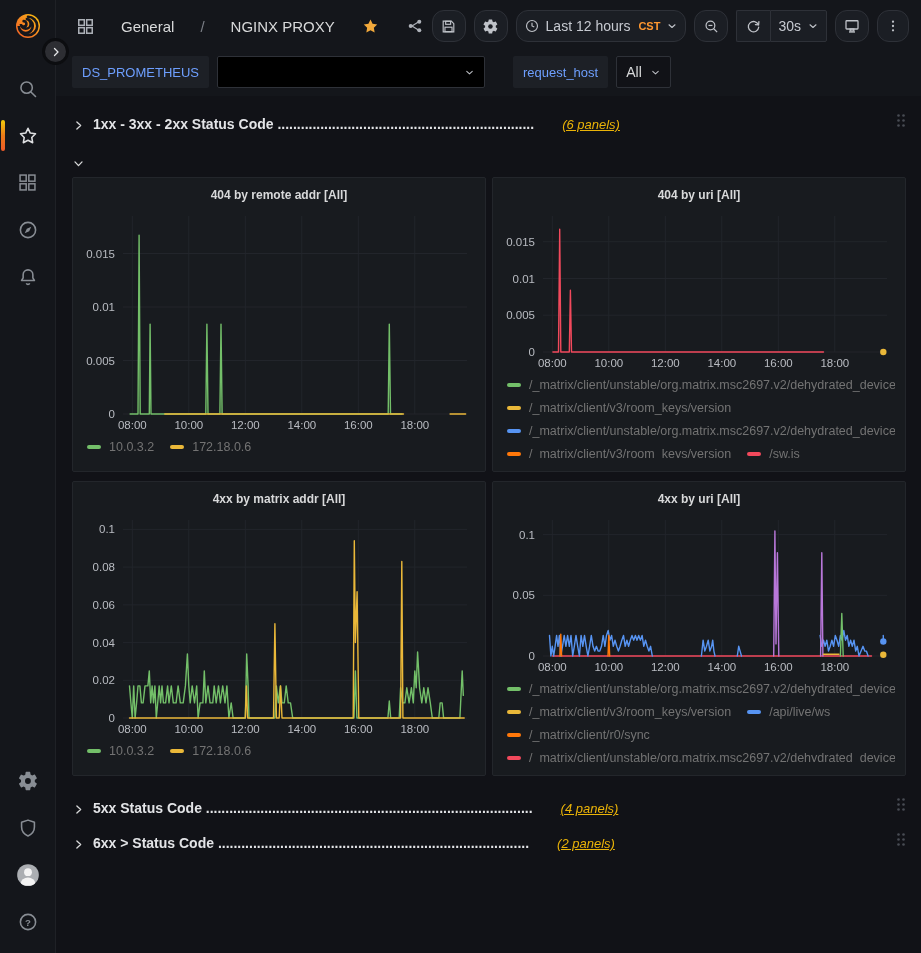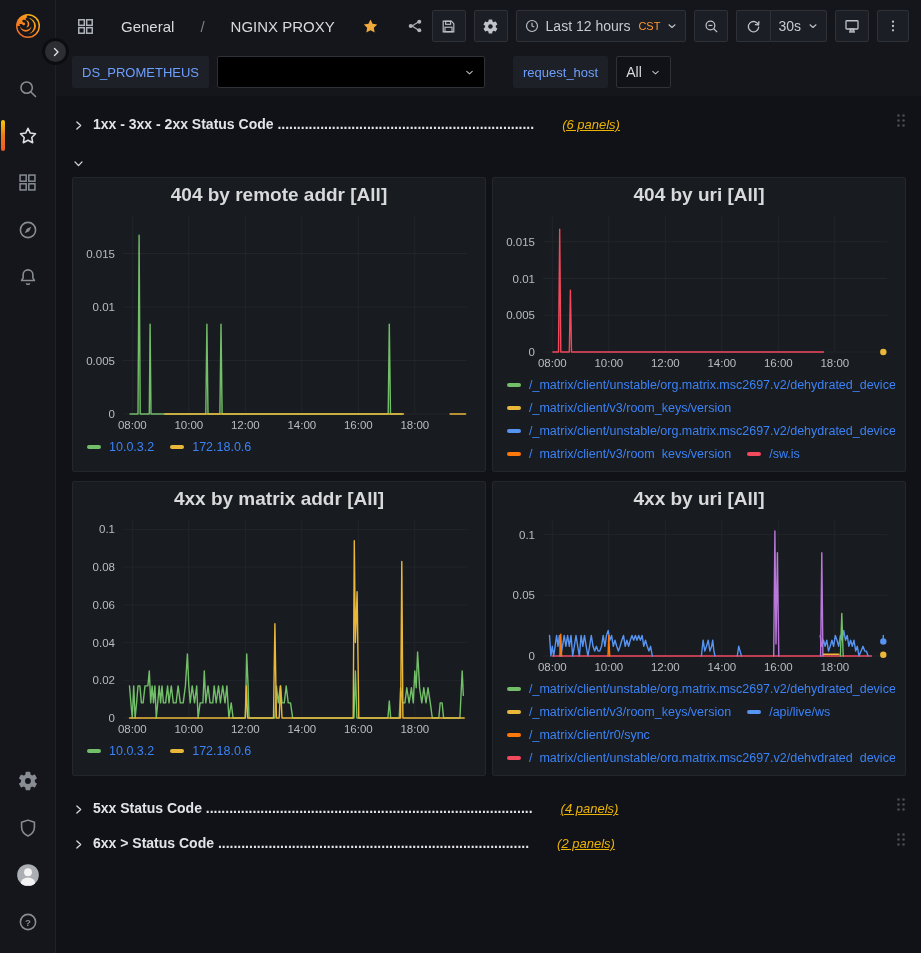--- a/index.html
+++ b/index.html
@@ -24,26 +24,26 @@
 
   
   .main { flex:1; display:flex; flex-direction:column; min-width:0; background:#14161b; }
   .toolbar { height:52px; display:flex; align-items:center; justify-content:space-between;
     padding:0 12px 0 20px; flex-shrink:0; }
   .crumbs { display:flex; align-items:center; gap:26px; }
   .crumb-text { font-size:15px; color:#d8d9da; white-space:nowrap; }
   .crumb-sep { color:#7b7f87; font-size:15px; }
   .tb-actions { display:flex; align-items:center; gap:8px; }
   .tb-btn { height:32px; min-width:34px; padding:0 7px; background:#1b1e24; border:1px solid #2e3138;
-    border-radius:2px; display:flex; align-items:center; justify-content:center; gap:6px; cursor:pointer;
+    border-radius:12px; display:flex; align-items:center; justify-content:center; gap:6px; cursor:pointer;
     color:#c7cad1; font-size:14px; white-space:nowrap; }
   .tb-group { display:flex; align-items:stretch; }
   .tb-group .tb-btn:first-child { border-right:none; border-radius:2px 0 0 2px; }
   .tb-group .tb-btn:last-child { border-radius:0 2px 2px 0; }
-  .tz { color:#FF9830; font-size:11px; font-weight:400; margin-left:2px; }
+  .tz { color:#FF9830; font-size:11px; font-weight:700; margin-left:2px; }
 
   .submenu { display:flex; align-items:center; gap:8px; padding:4px 12px 8px 16px; flex-shrink:0; }
   .var-label { height:32px; display:flex; align-items:center; padding:0 10px; background:#1d2026;
     border-radius:2px; color:#6e9fff; font-size:13px; font-weight:500; cursor:default; }
   .var-select { height:32px; display:flex; align-items:center; justify-content:space-between; gap:8px;
     padding:0 9px; background:#111217; border:1px solid #2e3138; border-radius:2px; cursor:pointer;
     color:#d8d9da; font-size:14px; }
   .redacted { width:268px; background:#000; }
   .redacted .blackfill { flex:1; height:26px; background:#000; }
   .gap16 { width:12px; }
@@ -52,33 +52,33 @@
   .dash { flex:1; background:#111217; padding:8px 15px 0 16px; overflow:hidden; }
   .row-head { height:28px; display:flex; align-items:flex-end; gap:8px; cursor:pointer; margin-bottom:7px; }
   .row-title { font-size:14px; font-weight:700; color:#e3e4e7; white-space:nowrap; overflow:hidden; }
   .row-count { font-size:13px; font-style:italic; color:#eab308; white-space:nowrap; margin-left:20px;text-decoration:underline; }
   .row-drag { margin-left:auto; opacity:.8; cursor:grab; }
   .spacer { height:3px; }
 
   .grid { display:grid; grid-template-columns:414px 414px; grid-auto-rows:295px; gap:9px 6px; margin-bottom:12px; }
   .panel { background:#181b1f; border:1px solid #23262b; border-radius:2px; display:flex; flex-direction:column;
     padding:4px 8px 6px 8px; overflow:hidden; }
-  .panel-title { height:26px; display:flex; align-items:center; justify-content:center; font-size:19px;
+  .panel-title { height:26px; display:flex; align-items:center; justify-content:center; font-size:12px;
     font-weight:700; color:#d8d9da; cursor:pointer; flex-shrink:0; }
   .chart { width:100%; }
   .chart-tall { height:226px; }
   .chart-short { height:164px; }
   .legend { display:flex; flex-wrap:wrap; gap:2px 16px; align-content:flex-start; overflow:hidden;
     padding:2px 2px 0 6px; }
   .legend-one { height:24px; }
   .legend-multi { height:86px; }
   .lg-item { display:flex; align-items:center; gap:8px; max-width:100%; overflow:hidden; cursor:pointer;
     height:21px; flex-shrink:0; }
   .sw { width:14px; height:4px; border-radius:2px; flex-shrink:0; }
-  .lg-t { font-size:12.5px; color:#3b82f6; white-space:nowrap; overflow:hidden; }
+  .lg-t { font-size:12.5px; color:#737373; white-space:nowrap; overflow:hidden; }
 </style>
 </head>
 <body>
 
 <div class="app">
 
   <aside class="sidebar">
     <div class="logo">
       <svg width="30" height="30" viewBox="0 0 24 24">
         <defs>

